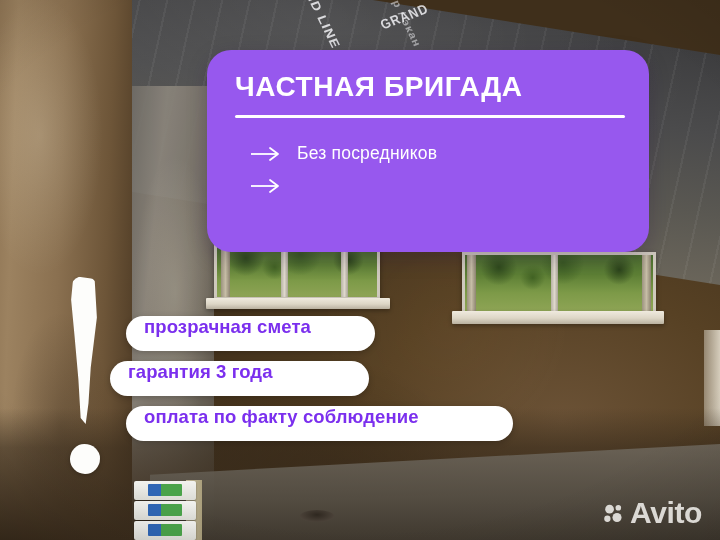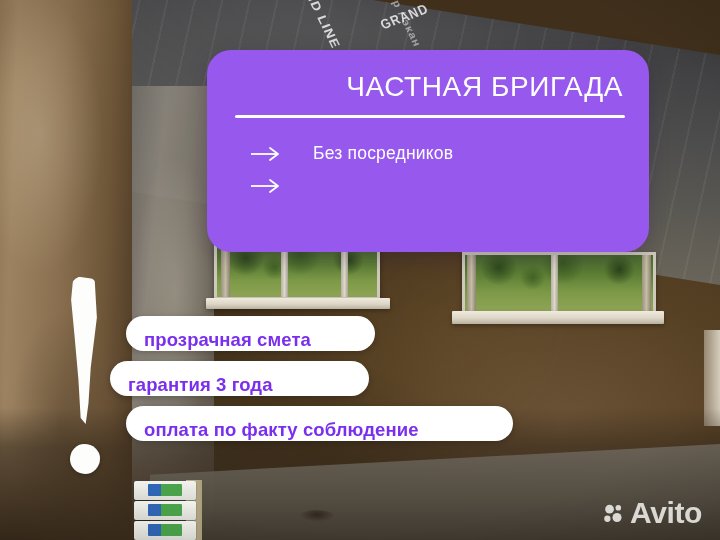--- a/index.html
+++ b/index.html
@@ -232,37 +232,37 @@
     left: 207px; top: 50px;
     width: 442px; height: 202px;
     background: #9758ee;
     border-radius: 24px;
     box-shadow: 0 6px 20px rgba(30,10,60,.25);
     padding: 22px 26px 20px 28px;
   }
   .card-title {
     color: #ffffff;
     font-size: 28px;
-    font-weight: 400;
+    font-weight: 700;
     letter-spacing: .6px;
-    text-align: right;
+    text-align: left;
     line-height: 1.05;
     white-space: nowrap;
   }
   .card-divider {
     margin: 14px auto 0;
     width: 390px; height: 3px;
     background: #ffffff;
     border-radius: 2px;
   }
   .bullets { margin-top: 20px; }
   .bullet {
     display: flex;
     align-items: center;
-    gap: 32px;
+    gap: 16px;
     margin-top: 4px;
     padding: 5px 0 5px 16px;
     text-align: center;
   }
   .bullet-arrow {
     flex: 0 0 auto;
     width: 30px; height: 16px;
     display: block;
   }
   .bullet-label {
@@ -273,21 +273,21 @@
     white-space: nowrap;
   }
 
   
   .pill {
     position: absolute;
     height: 35px;
     background: #ffffff;
     border-radius: 18px;
     display: flex;
-    align-items: flex-end;
+    align-items: flex-start;
     padding: 0 18px;
     box-shadow: 0 2px 6px rgba(0,0,0,.22);
   }
   .pill-text {
     color: #7b2fee;
     font-size: 18.5px;
     font-weight: 700;
     letter-spacing: .1px;
     white-space: nowrap;
   }

